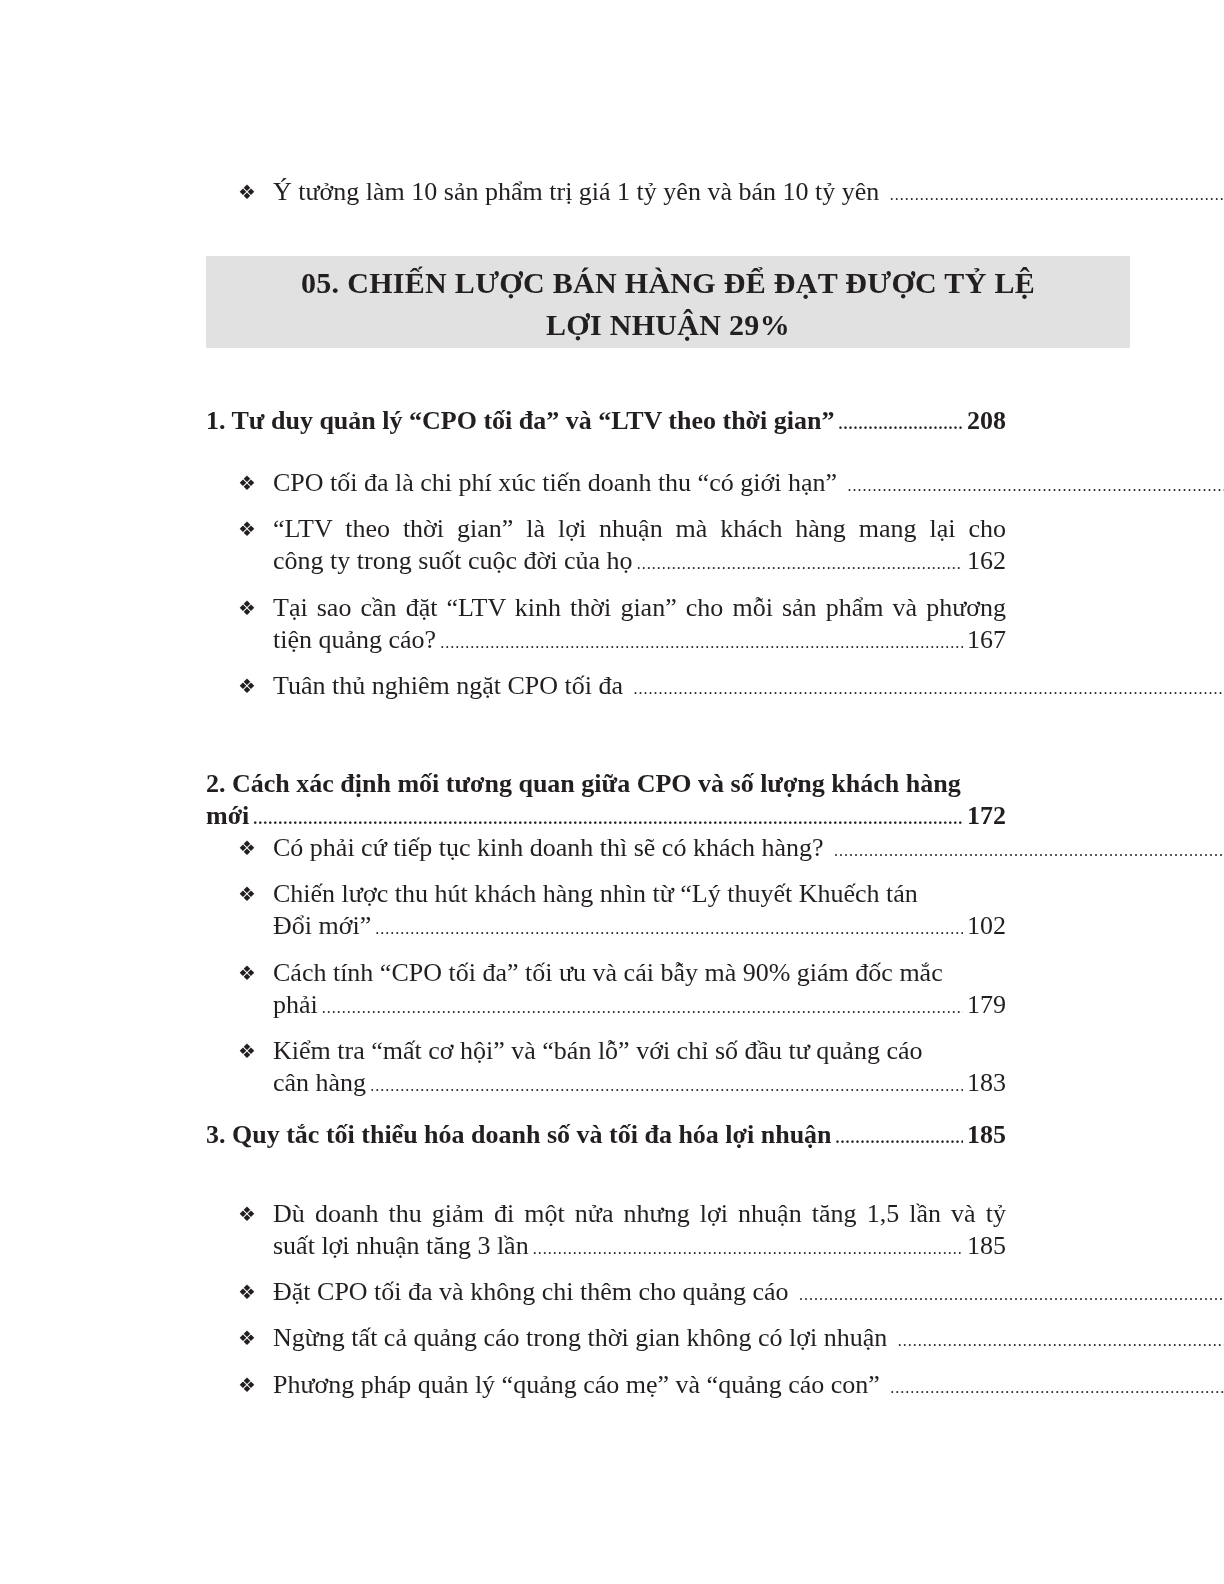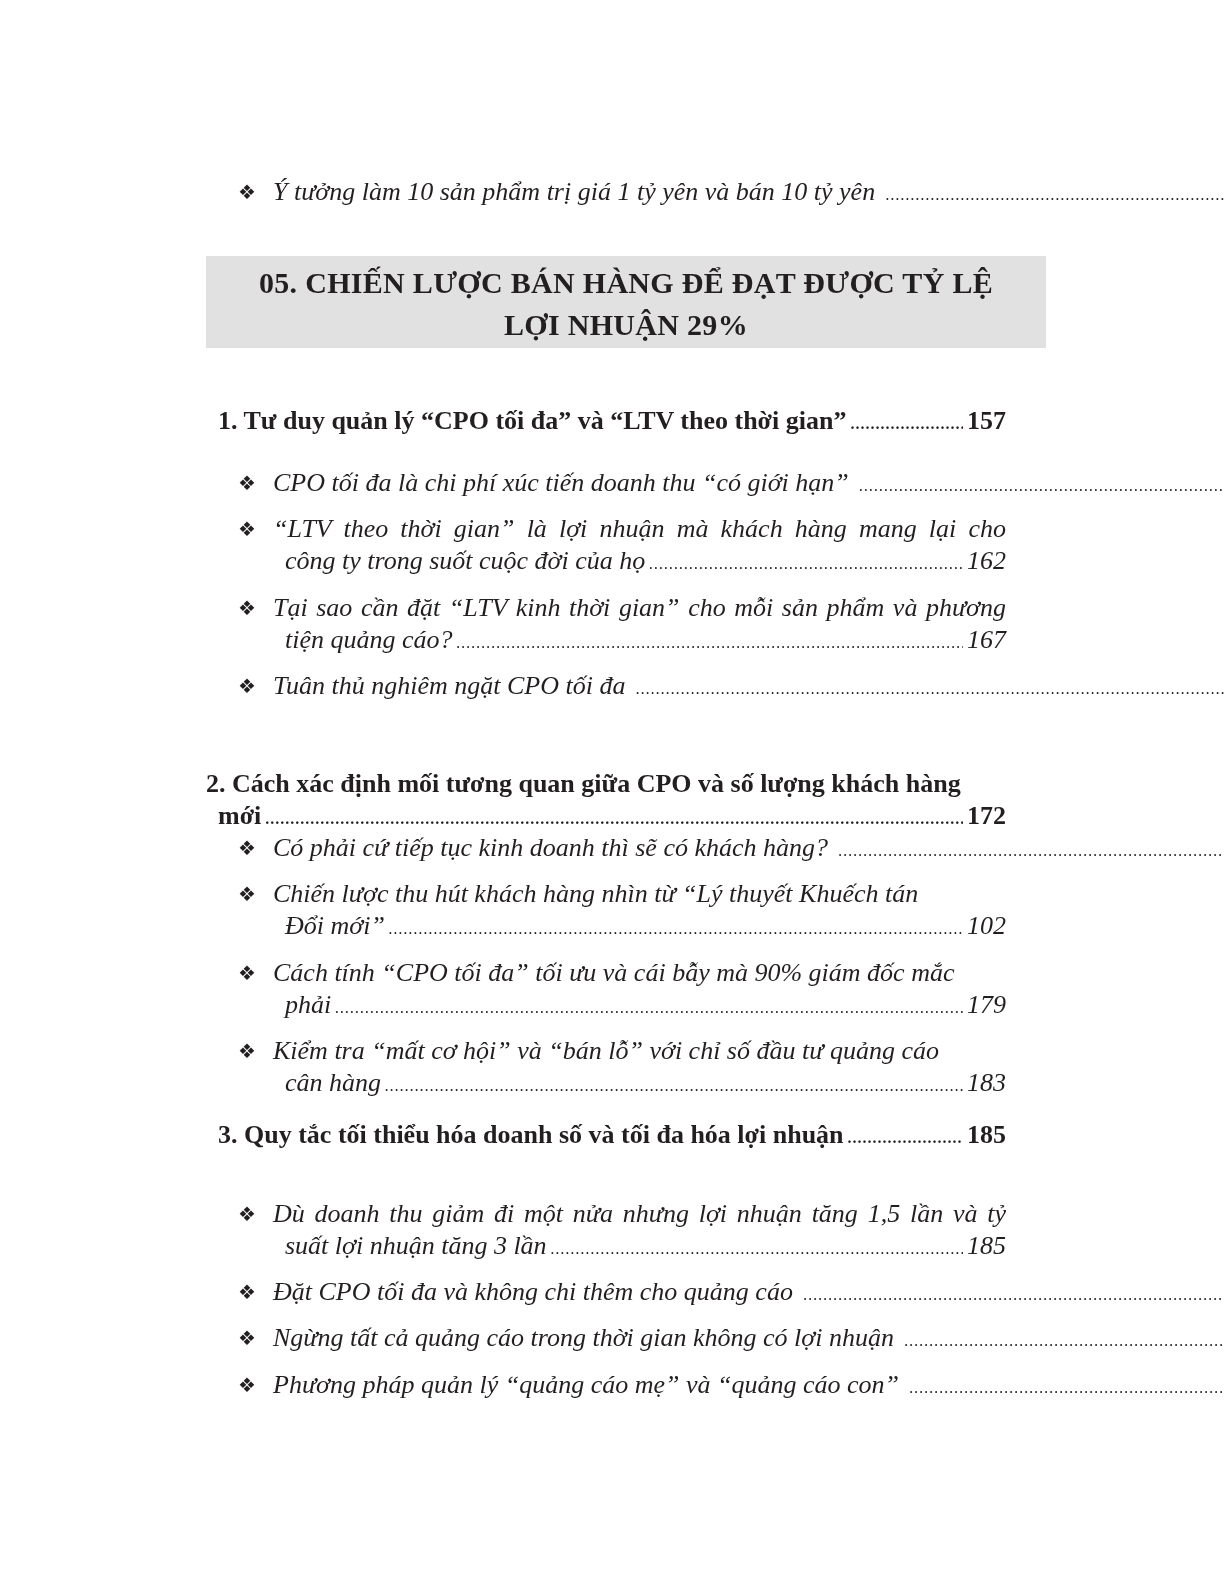--- a/index.html
+++ b/index.html
@@ -10,35 +10,35 @@
   .page { position: absolute; left: 206px; top: 0; width: 800px; }
   .entry {
     position: absolute; left: 0; width: 800px;
     font-size: 26px; line-height: 32px;
   }
   .sub { left: 32px; width: 768px; }
   .bullet {
     position: absolute; left: 0; top: 0; width: 30px;
     font-size: 20px; line-height: 32px; text-align: left;
   }
-  .sub .txt { margin-left: 35px; display: block; font-style: italic; }
-  .line { display: flex; align-items: baseline; white-space: nowrap; margin-left: 12px; }
+  .sub .txt { margin-left: 35px; display: block; }
+  .line { display: flex; align-items: baseline; white-space: nowrap; }
   .line .t { flex: 0 0 auto; }
   .line .dots {
     flex: 1 1 auto; overflow: hidden; margin: 0 4px; white-space: nowrap;
     letter-spacing: 1px; font-size: 16px;
   }
   .line .dots::before {
     content: "................................................................................................................................................................................................................................................";
   }
   .line .pg { flex: 0 0 auto; }
   .justify { text-align: justify; text-align-last: justify; white-space: nowrap; display: block; }
   .main { font-weight: bold; font-size: 26px; }
   .chapter-box {
-    position: absolute; left: 0; top: 256px; width: 840px; height: 92px;
+    position: absolute; left: 0; top: 256px; width: 924px; height: 92px;
     background: #e1e1e2;
   }
   .chapter-title {
     text-align: center; font-weight: bold; font-size: 30px; line-height: 42px;
     padding-top: 6px; letter-spacing: 0.3px;
   }
 </style>
 </head>
 <body>
 
@@ -57,21 +57,21 @@
     <div class="chapter-title">
       <div>05. CHIẾN LƯỢC BÁN HÀNG ĐỂ ĐẠT ĐƯỢC TỶ LỆ</div>
       <div>LỢI NHUẬN 29%</div>
     </div>
   </div>
 
   <div class="entry main" style="top:405px">
     <span class="line">
       <span class="t">1. Tư duy quản lý “CPO tối đa” và “LTV theo thời gian”</span>
       <span class="dots"></span>
-      <span class="pg">157</span>
+      <span class="pg">208</span>
     </span>
   </div>
 
   <div class="entry sub" style="top:467px">
     <span class="bullet">❖</span>
     <span class="txt line">
       <span class="t">CPO tối đa là chi phí xúc tiến doanh thu “có giới hạn”</span>
       <span class="dots"></span>
       
     </span>

